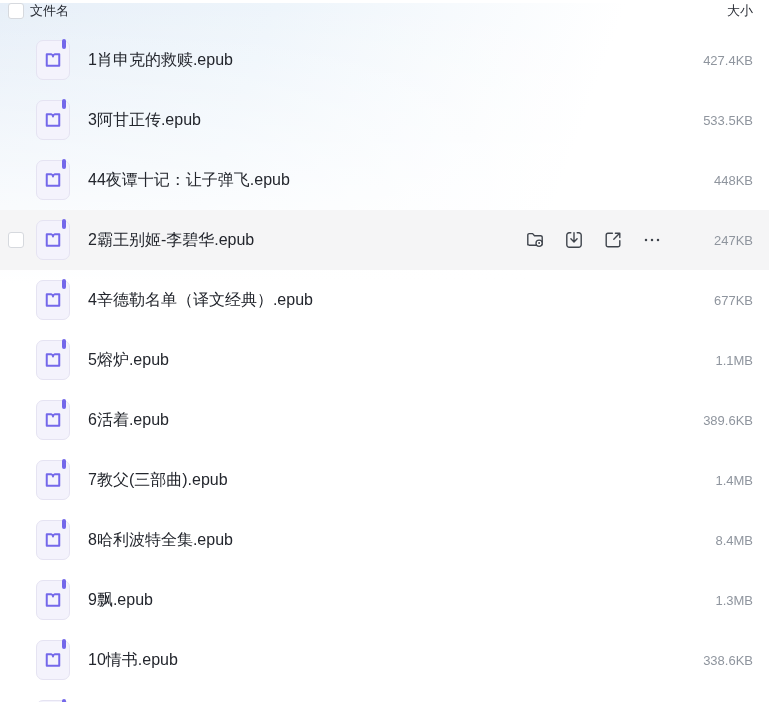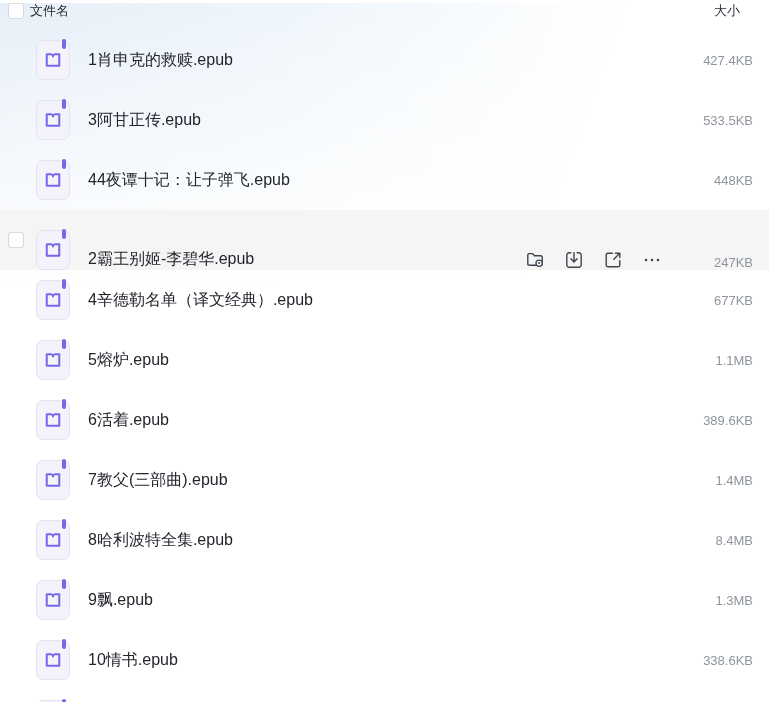--- a/index.html
+++ b/index.html
@@ -20,25 +20,25 @@
 
   .checkbox {
     width:16px; height:16px; flex:0 0 16px;
     border:1px solid var(--checkbox-border); border-radius:3px;
     background:#fff; display:inline-block; cursor:pointer;
   }
 
   .header { display:flex; align-items:center; height:16px; margin-top:3px; position:relative; }
   .header .checkbox { margin-left:8px; }
   .header-label { margin-left:6px; font-size:13px; color:var(--header-text); }
-  .header-size { margin-left:auto; padding-right:29px; font-size:13px; color:var(--header-text); }
+  .header-size { margin-left:auto; padding-right:16px; font-size:13px; color:var(--header-text); }
 
   .rows { margin-top:11px; position:relative; }
   .row { position:relative; display:flex; align-items:center; height:60px; }
-  .row.hovered { background:var(--hover-bg);align-items:flex-end; }
+  .row.hovered { background:var(--hover-bg); }
 
   .row-checkbox { position:absolute; left:8px; top:22px; display:none; }
   .row.hovered .row-checkbox { display:inline-block; }
 
   .file-icon {
     position:relative; margin-left:36px; width:34px; height:40px; flex:0 0 34px;
     background:var(--icon-bg); border:1px solid var(--icon-border); border-radius:7px;
     display:flex; align-items:center; justify-content:center;
   }
   .bookmark-tab {

